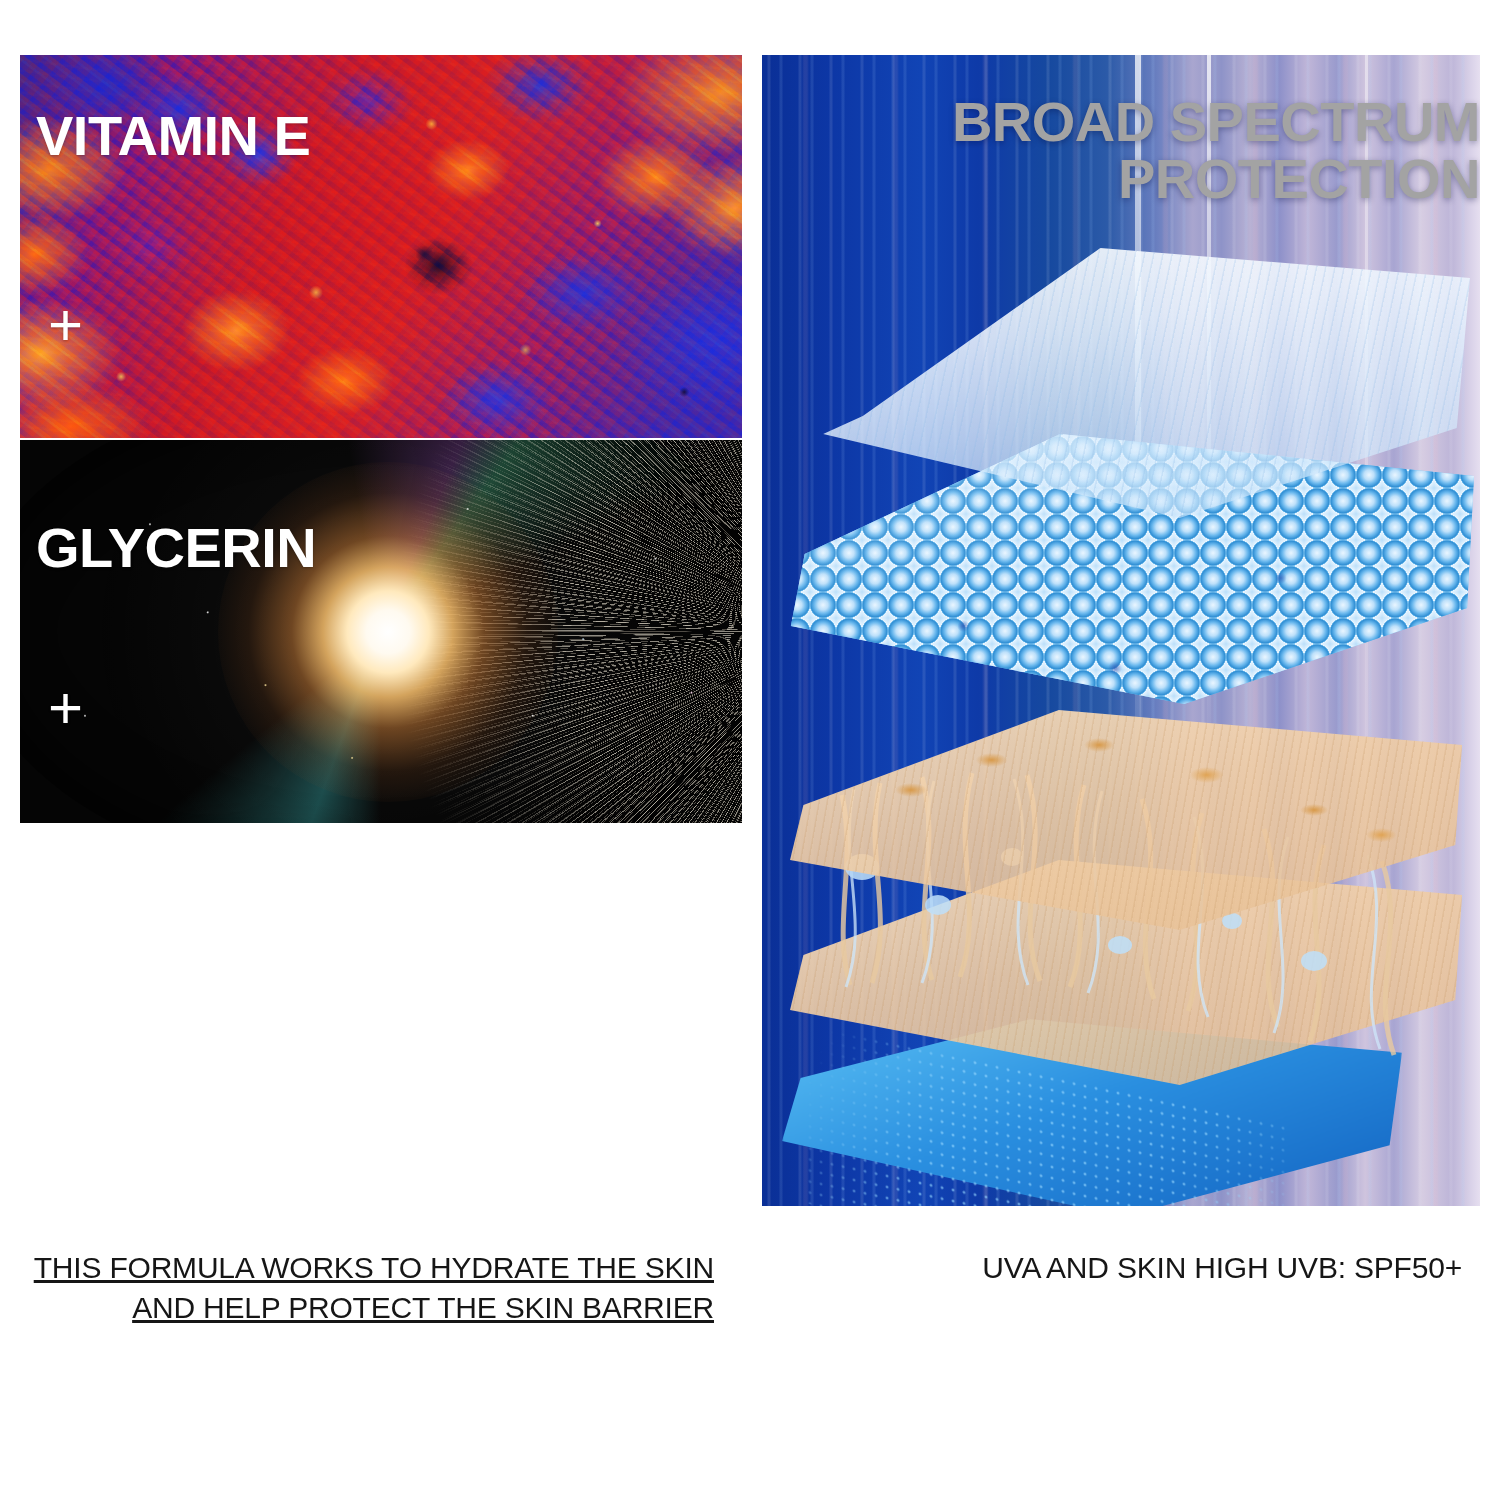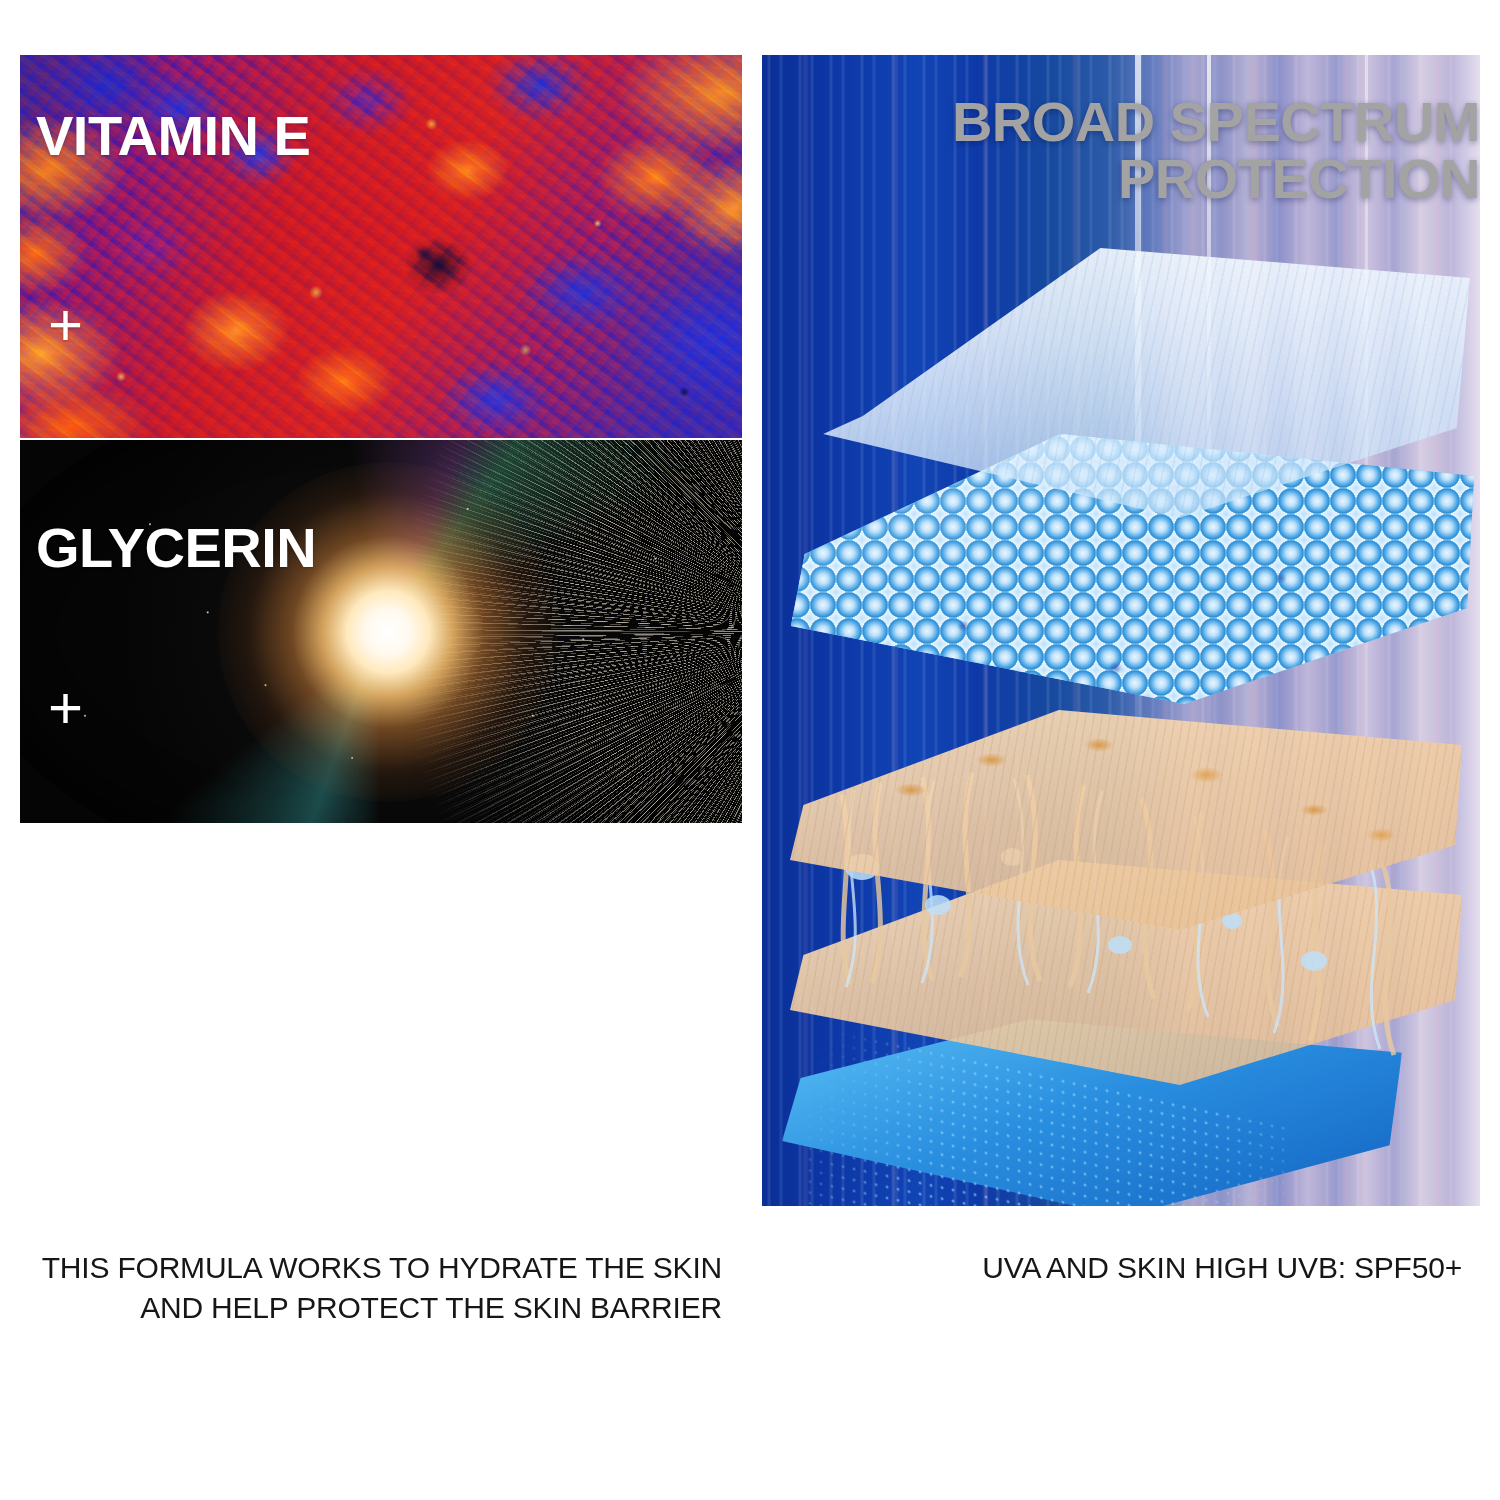--- a/index.html
+++ b/index.html
@@ -419,21 +419,21 @@
 
   
   .caption {
     position: absolute;
     color: #161616;
     font-size: 30px;
     line-height: 1.33;
     letter-spacing: -0.2px;
     font-weight: 400;
   }
-  #caption-left { left: 22px; top: 1248px; width: 700px; }
+  #caption-left { left: 14px; top: 1248px; width: 700px; text-decoration: underline; }
   #caption-right { left: 762px; top: 1248px; width: 700px; }
 </style>
 </head>
 <body>
 
 <div class="page">
 
   <div class="left-col">
 
     <div class="panel" id="panel-vitamin-e">

